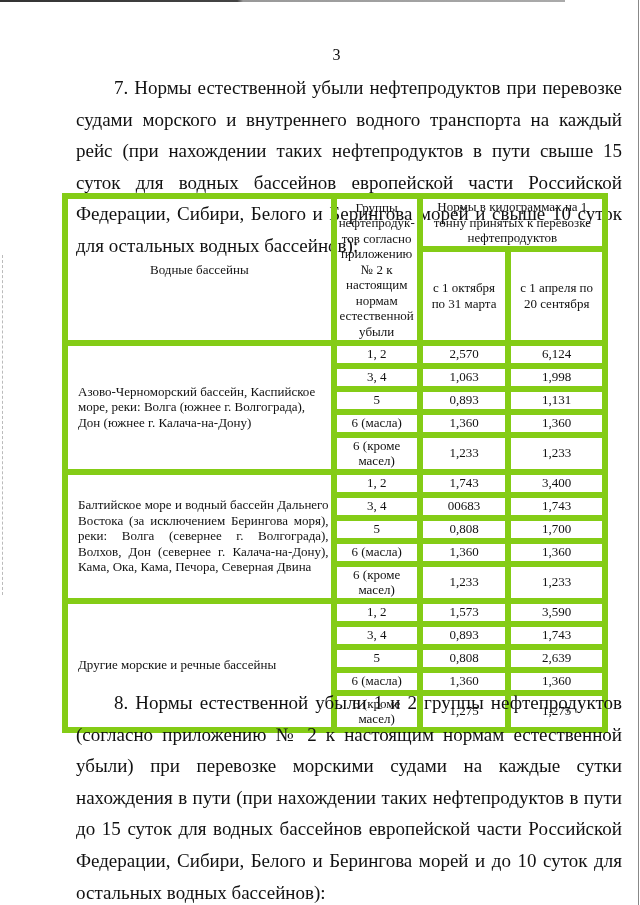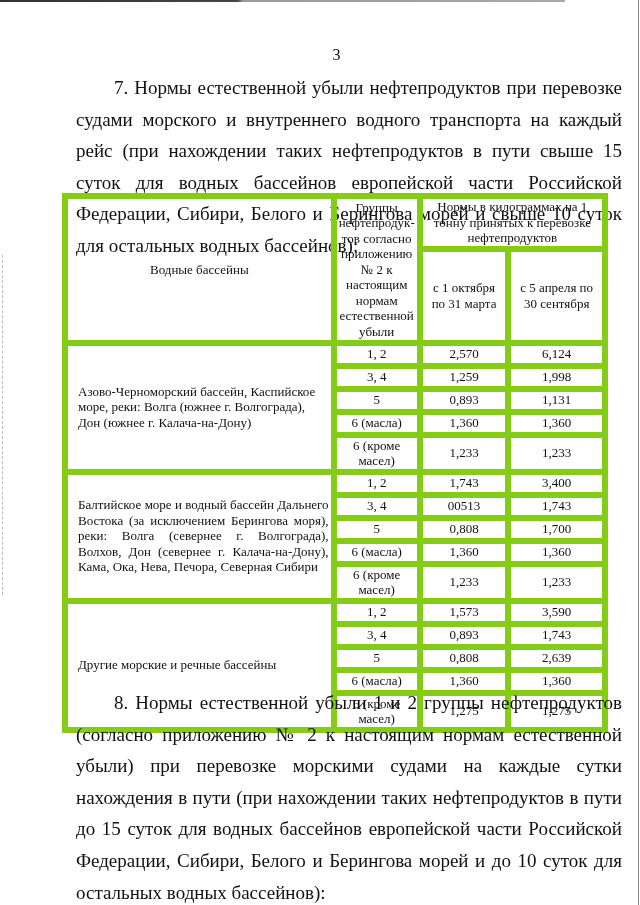--- a/index.html
+++ b/index.html
@@ -74,59 +74,59 @@
       <col class="c4">
     </colgroup>
   <tbody>
     <tr class="h1">
       <td rowspan="2">Водные бассейны</td>
       <td rowspan="2">Группы нефтепродук-тов согласно приложению № 2 к настоящим нормам естественной убыли</td>
       <td colspan="2">Нормы в килограммах на 1 тонну принятых к перевозке нефтепродуктов</td>
     </tr>
     <tr class="h2">
       <td>с 1 октября по 31 марта</td>
-      <td>с 5 апреля по 30 сентября</td>
+      <td>с 1 апреля по 20 сентября</td>
     </tr>
 
     <tr class="r">
       <td rowspan="5" class="basin">Азово-Черноморский бассейн, Каспийское море, реки: Волга (южнее г. Волгограда), Дон (южнее г. Калача-на-Дону)</td>
       <td>1, 2</td>
       <td>2,570</td>
       <td>6,124</td>
     </tr>
     <tr class="r">
       <td>3, 4</td>
-      <td>1,259</td>
+      <td>1,063</td>
       <td>1,998</td>
     </tr>
     <tr class="r">
       <td>5</td>
       <td>0,893</td>
       <td>1,131</td>
     </tr>
     <tr class="r">
       <td>6 (масла)</td>
       <td>1,360</td>
       <td>1,360</td>
     </tr>
     <tr class="r2">
       <td>6 (кроме масел)</td>
       <td>1,233</td>
       <td>1,233</td>
     </tr>
 
     <tr class="r">
-      <td rowspan="5" class="basin justify">Балтийское море и водный бассейн Дальнего Востока (за исключением Берингова моря), реки: Волга (севернее г. Волгограда), Волхов, Дон (севернее г. Калача-на-Дону), Кама, Ока, Нева, Печора, Северная Сибири</td>
+      <td rowspan="5" class="basin justify">Балтийское море и водный бассейн Дальнего Востока (за исключением Берингова моря), реки: Волга (севернее г. Волгограда), Волхов, Дон (севернее г. Калача-на-Дону), Кама, Ока, Кама, Печора, Северная Двина</td>
       <td>1, 2</td>
       <td>1,743</td>
       <td>3,400</td>
     </tr>
     <tr class="r">
       <td>3, 4</td>
-      <td>00513</td>
+      <td>00683</td>
       <td>1,743</td>
     </tr>
     <tr class="r">
       <td>5</td>
       <td>0,808</td>
       <td>1,700</td>
     </tr>
     <tr class="r">
       <td>6 (масла)</td>
       <td>1,360</td>

